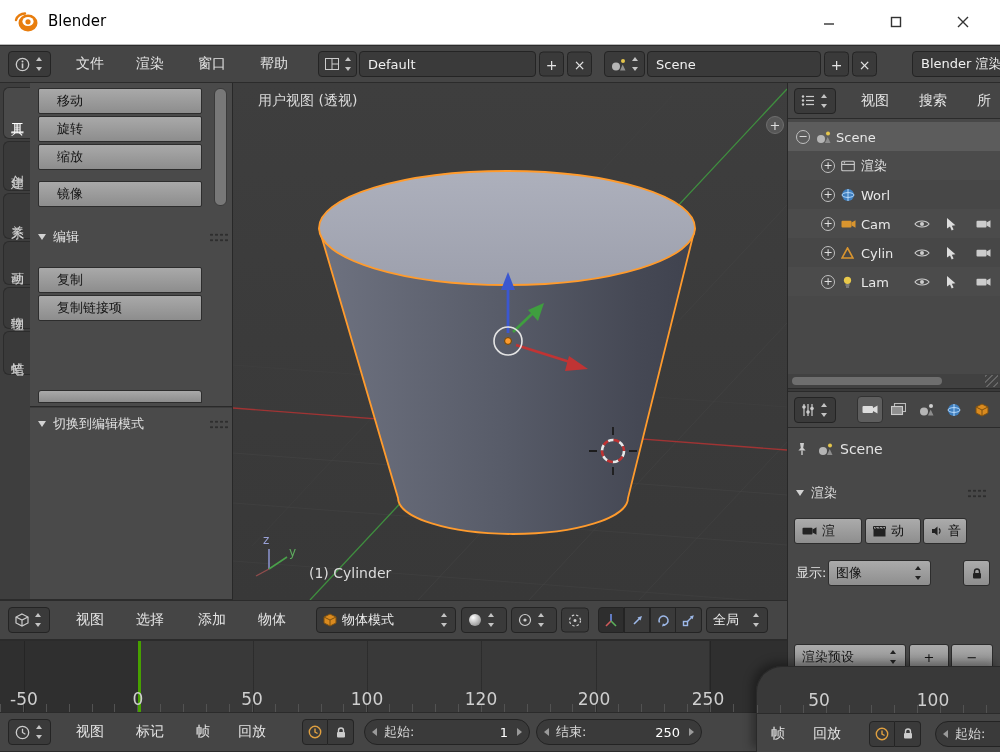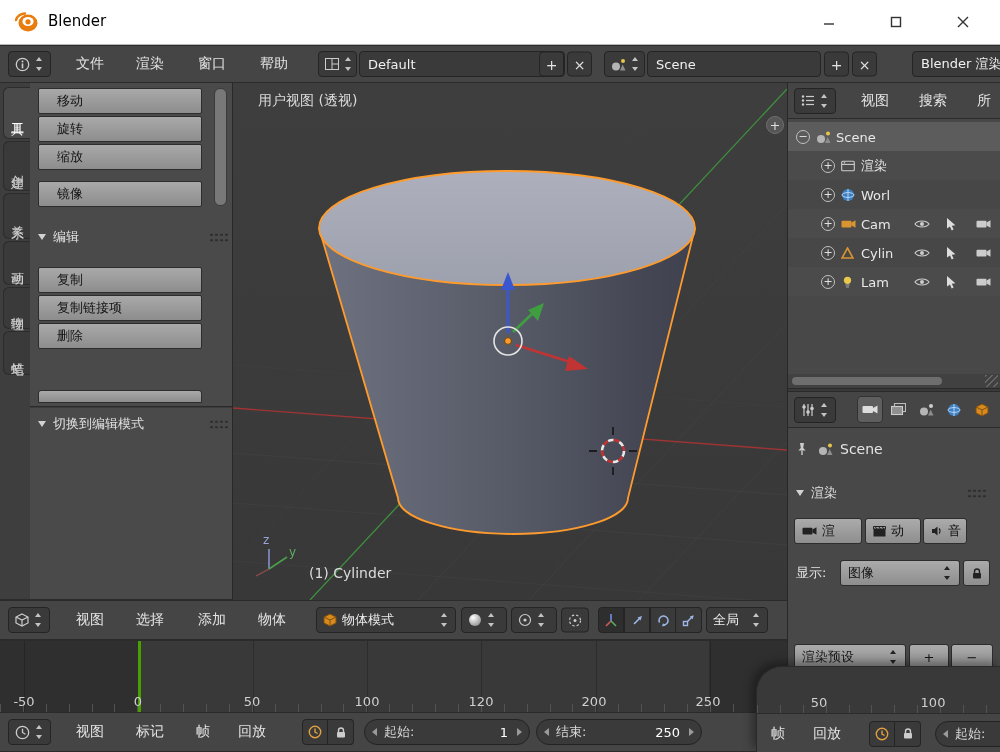--- a/index.html
+++ b/index.html
@@ -58,21 +58,21 @@
   .vplabel { position:absolute; color:#dcdcdc; font-size:14px; white-space:nowrap; }
   .axlabel { position:absolute; font-size:12px; }
   .cornerplus { position:absolute; left:533px; top:33px; width:18px; height:18px; background:#565656; border:1px solid #6e6e6e; border-radius:9px; color:#ddd; font-size:13px; display:flex; align-items:center; justify-content:center; }
 
   
   .ruler { position:absolute; background:#393939; overflow:hidden; border-top:1px solid #2b2b2b; }
   .outrange { position:absolute; top:0; bottom:0; background:rgba(0,0,0,0.17); }
   .ticks { position:absolute; left:0; right:0; bottom:0; height:8px; background:repeating-linear-gradient(90deg,#525252 0 1px,transparent 1px 22.9px); }
   .majors { position:absolute; left:24px; right:0; top:0; bottom:0; background:repeating-linear-gradient(90deg,rgba(0,0,0,0.22) 0 1px,transparent 1px 114.3px); }
   .framebar { position:absolute; left:138px; top:0; bottom:0; width:3px; background:#47a000; }
-  .rlabel { position:absolute; bottom:3px; transform:translateX(-50%); color:#cfcfcf; font-size:13px; }
+  .rlabel { position:absolute; bottom:3px; transform:translateX(-50%); color:#cfcfcf; font-size:17px; }
 
   .pairbtn { position:absolute; top:50%; transform:translateY(-50%); width:26px; height:26px; background:#3a3a3a; border:1px solid #242424; display:flex; align-items:center; justify-content:center; color:#cfcfcf; }
   .pairbtn.first { border-radius:4px 0 0 4px; }
   .pairbtn.last { border-radius:0 4px 4px 0; border-left:none; }
 
   .overlaypanel { position:absolute; left:756px; top:666px; width:244px; height:86px; border-top-left-radius:26px; overflow:hidden; box-shadow:-4px -4px 10px rgba(0,0,0,0.35); border-top:1px solid #2a2a2a; border-left:1px solid #2a2a2a; }
   .oruler { position:absolute; left:0; top:0; right:0; height:46px; background:#393939; }
   .ohdr { position:absolute; left:0; top:46px; right:0; height:40px; background:#454545; border-top:1px solid #2b2b2b; }
 
   
@@ -141,21 +141,21 @@
     <div class="dd" style="left:318px;width:39px">
       <span class="icon">
         <svg width="14" height="12" viewBox="0 0 14 12">
             <rect x="0.5" y="0.5" width="13" height="11" fill="none" stroke="#ccc"></rect>
             <line x1="7" y1="0.5" x2="7" y2="11.5" stroke="#ccc"></line>
             <line x1="7" y1="6" x2="13.5" y2="6" stroke="#ccc"></line>
           </svg>
       </span>
       <span class="ud"></span>
     </div>
-    <div class="txtfield" style="left:359px;width:206px">
+    <div class="txtfield" style="left:359px;width:177px">
       <span>Default</span>
     </div>
     <div class="mini" style="left:539px">
         <span>+</span>
       </div>
     <div class="mini" style="left:567px">
         <span>×</span>
       </div>
 
     <div class="dd" style="left:604px;width:41px">
@@ -222,23 +222,20 @@
       <span class="tri"></span>
       <span>编辑</span>
       <span class="grip"></span>
     </div>
 
     <div class="tbtn" style="top:212px">
         <span>复制链接项</span>
       </div>
     <div class="tbtn" style="top:184px">
         <span>复制</span>
-      </div>
-    <div class="tbtn" style="top:240px">
-        <span>删除</span>
       </div>
     <div class="tbtn" style="top:307px;height:13px;border-radius:3px 3px 0 0"></div>
 
     <div class="shelfsep" style="top:323px"></div>
 
     <div class="pheader" style="top:330px">
       <span class="tri"></span>
       <span>切换到编辑模式</span>
       <span class="grip"></span>
     </div>
@@ -732,21 +729,21 @@
               <path d="M1 4 H3.5 L6.5 1.5 V10.5 L3.5 8 H1 Z" fill="#222"></path>
               <path d="M8 3.5 A3.5 3.5 0 0 1 8 8.5" fill="none" stroke="#222" stroke-width="1.2"></path>
             </svg>
         </span>
         <span>音</span>
       </div>
     </div>
 
     <div class="prow" style="top:473px">
       <span class="proplabel" style="left:8px">显示:</span>
-      <div class="ddl" style="left:52px;width:120px">
+      <div class="ddl" style="left:40px;width:103px">
         <span class="ddtext">图像</span>
         <span class="ud dark" style="margin-left:auto"></span>
       </div>
       <div class="lbtn" style="left:175px;width:27px;justify-content:center">
         <span class="icon" style="color:#222">
           <svg width="12" height="13" viewBox="0 0 12 13">
               <rect x="2" y="6" width="8" height="5.5" rx="1" fill="currentColor"></rect>
               <path d="M3.5 6 V4.5 A2.5 2.5 0 0 1 8.5 4.5 V6" fill="none" stroke="currentColor" stroke-width="1.4"></path>
             </svg>
         </span>

